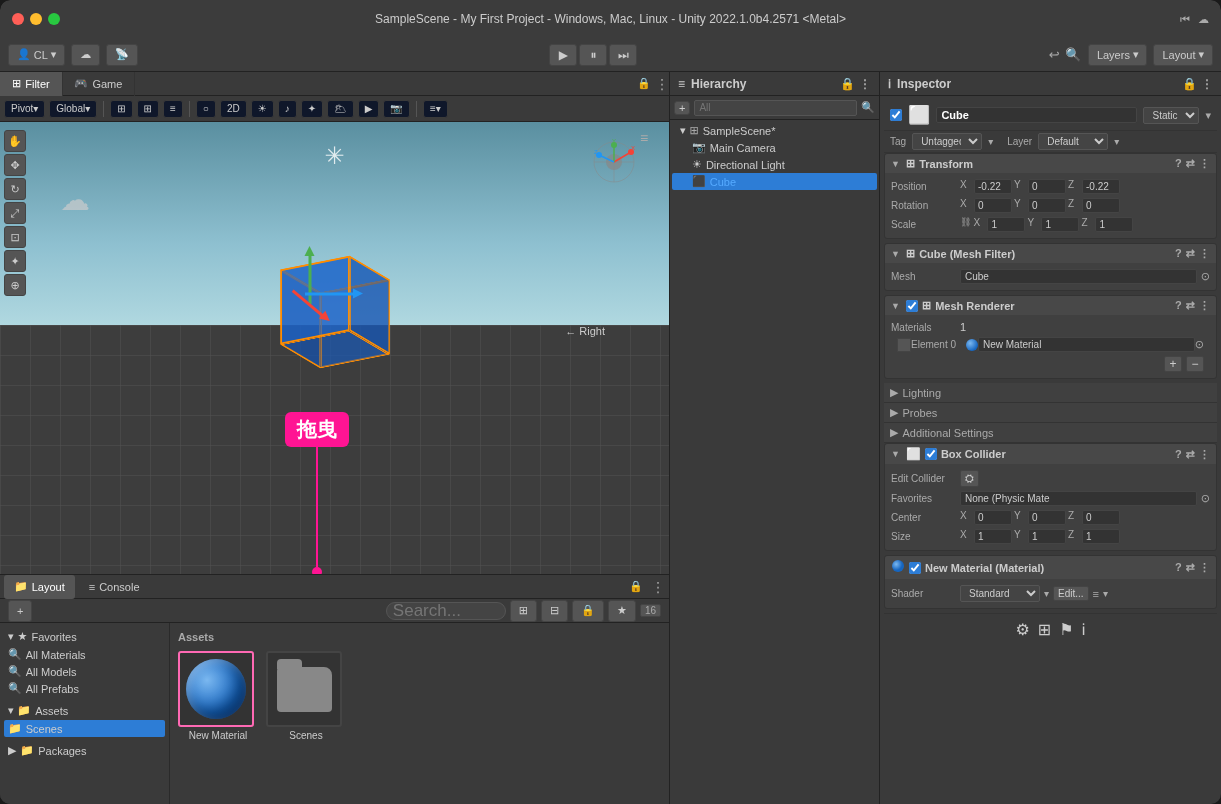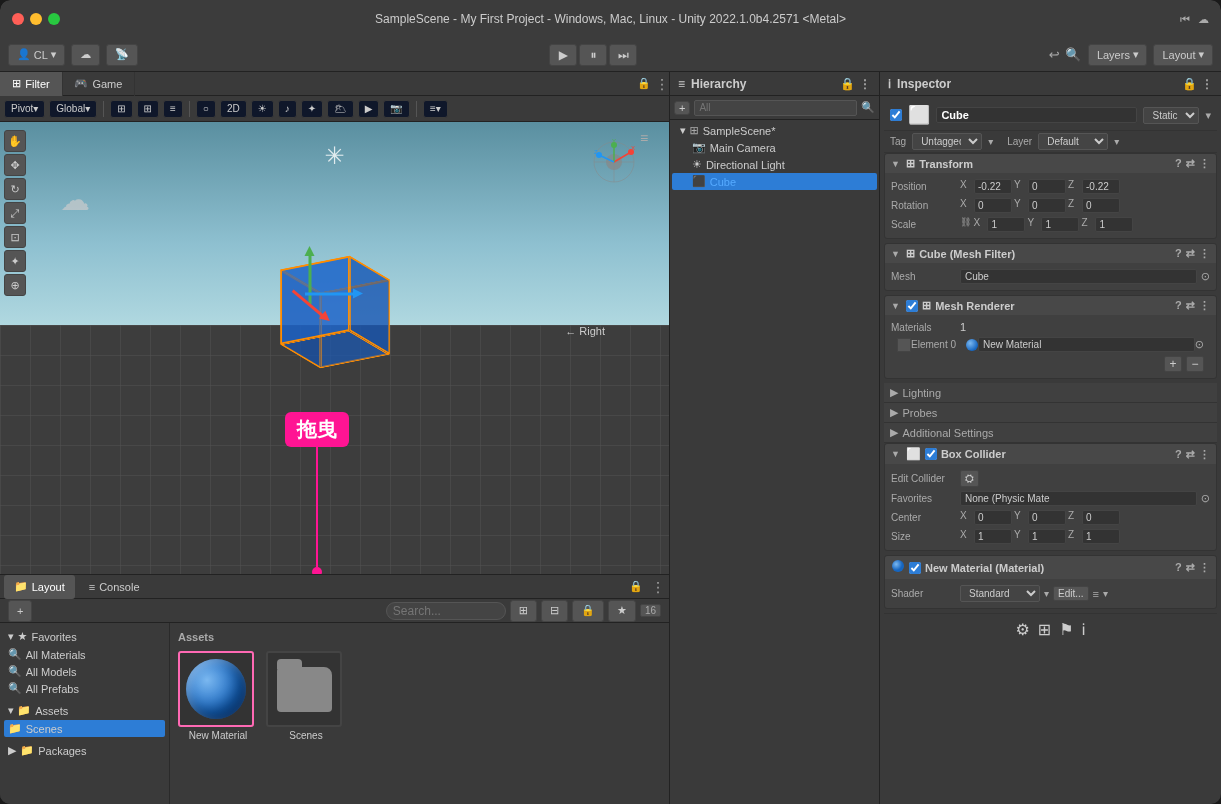--- a/index.html
+++ b/index.html
@@ -734,21 +734,21 @@
       font-size: 10px;
       padding: 0 4px;
       border-radius: 2px;
     }
     .search-box {
       background: #444;
       border: 1px solid #555;
       color: #ccc;
       padding: 1px 6px;
       border-radius: 10px;
-      font-size: 12px;
+      font-size: 17px;
       height: 18px;
       width: 120px;
     }
   </style>
 </head>
 <body>
 
 <div class="title-bar">
   <div class="traffic-lights">
     <div class="traffic-light tl-red"></div>

